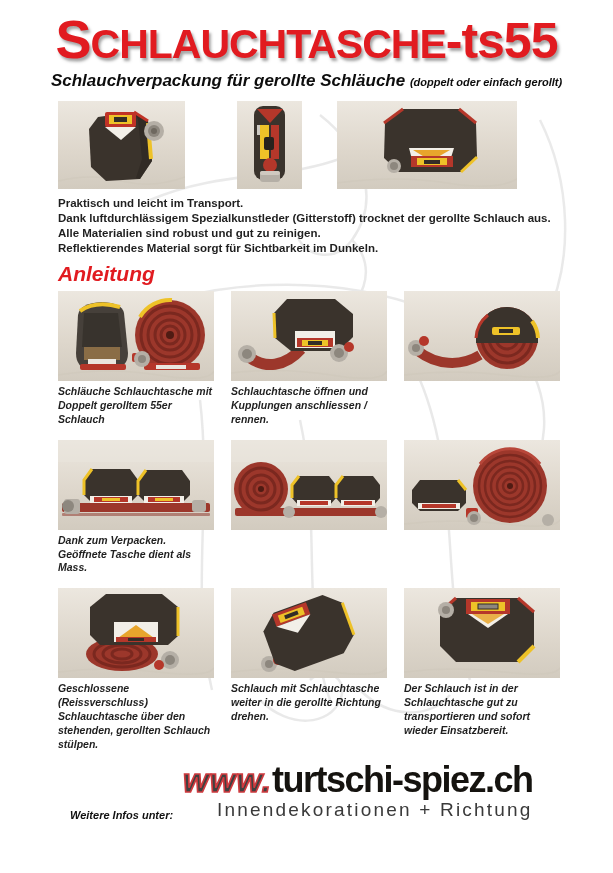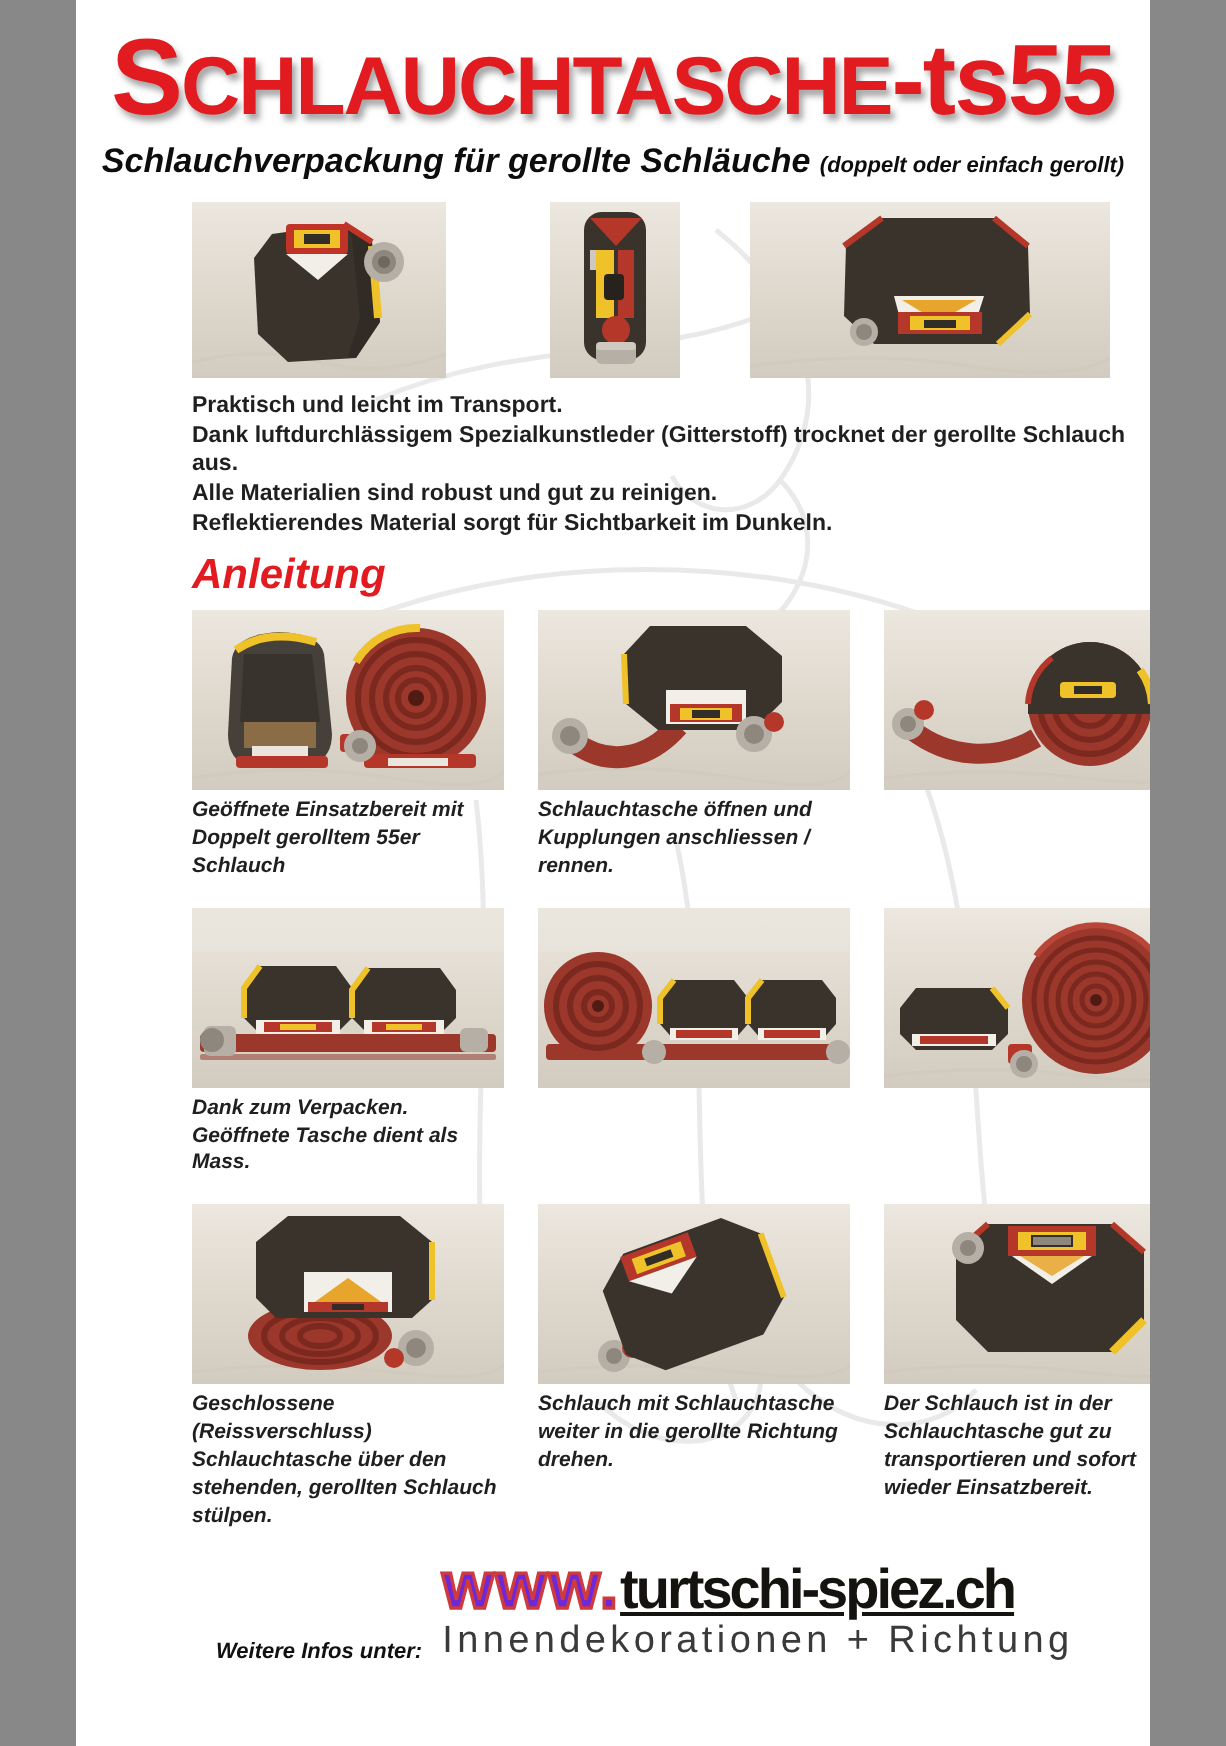--- a/index.html
+++ b/index.html
@@ -1,16 +1,16 @@
 <!DOCTYPE html>
 <html><head>
 <meta charset="utf-8">
 <style>
   html,body{margin:0;padding:0;background:#888;}
-  .page{width:537px;height:873px;background:#ffffff;position:relative;overflow:hidden;
+  .page{width:613px;height:873px;background:#ffffff;position:relative;overflow:hidden;
         font-family:"Liberation Sans",sans-serif;margin:0 auto;}
   .content{position:relative;z-index:1;}
   .watermark{position:absolute;left:0;top:0;z-index:0;}
 
   
   h1.title{margin:12px 0 0;text-align:center;color:#e11b20;font-weight:bold;line-height:1;
            letter-spacing:-1px;text-shadow:2px 3px 3px rgba(90,90,90,.55);}
   .t-lead{font-size:54px;}
   .t-caps{font-size:41px;}
   .t-tail{font-size:50px;}
@@ -39,23 +39,23 @@
        font-style:italic;color:#1f1f1f;}
 
   
   .footer-head{color:#e11b20;font-weight:bold;font-style:italic;font-size:22px;
                margin:17px 0 0 70px;}
   .logo-row{display:flex;margin:10px 0 0 70px;align-items:flex-end;}
   .info-label{font-size:11px;font-weight:bold;font-style:italic;color:#111;margin-top:26px;
               white-space:nowrap;}
   .logo{margin-left:10px;display:flex;flex-direction:column;}
   .logo-line{display:flex;align-items:baseline;line-height:1;}
-  .www{color:#6d28d9;font-size:33px;font-weight:bold;letter-spacing:1px;
+  .www{color:#404040;font-size:33px;font-weight:bold;font-style:italic;letter-spacing:1px;
        -webkit-text-stroke:1.7px #cf3a3e;}
-  .domain{color:#15130f;font-size:28px;font-weight:bold;letter-spacing:-1.5px;text-decoration:underline;}
+  .domain{color:#15130f;font-size:36px;font-weight:bold;letter-spacing:-1.5px;}
   .tagline{align-self:flex-end;color:#3a3a3a;font-size:19px;letter-spacing:2.2px;
            margin-top:1px;}
 </style>
 </head>
 <body>
 
 <div class="page">
 
   <svg width="0" height="0" style="position:absolute" aria-hidden="true">
     <defs>
@@ -173,21 +173,21 @@
             <circle cx="112" cy="44" r="9" fill="none" stroke="#7b281f" stroke-width="3"></circle>
             <circle cx="112" cy="44" r="4" fill="#4f1b13"></circle>
             <path d="M82 26 A35 35 0 0 1 114 9" stroke="#eec228" stroke-width="4" fill="none"></path>
             <rect x="86" y="72" width="56" height="7" rx="2" fill="#b5372a"></rect>
             <rect x="98" y="74" width="30" height="4" fill="#eae6de"></rect>
             <rect x="74" y="62" width="10" height="9" rx="2" fill="#b5372a"></rect>
             <circle cx="84" cy="68" r="8" fill="#b5afa6"></circle>
             <circle cx="84" cy="68" r="4" fill="#8d877e"></circle>
           </svg>
         </figure>
-        <p class="cap">Geöffnete Einsatzbereit mit Doppelt gerolltem 55er Schlauch</p>
+        <p class="cap">Schläuche Schlauchtasche mit Doppelt gerolltem 55er Schlauch</p>
       </div>
 
       <div class="cell">
         <figure>
           <svg width="156" height="90" viewBox="0 0 156 90">
             <rect width="156" height="90" fill="url(#pbg)"></rect>
             <path d="M0 82 Q50 76 100 84 T156 80" stroke="#cfc8bb" stroke-width="1.5" fill="none" opacity=".6"></path>
             <path d="M70 58 C54 76 34 78 18 66" stroke="#9c372b" stroke-width="11" fill="none"></path>
             <circle cx="16" cy="63" r="9" fill="#b5afa6"></circle>
             <circle cx="16" cy="63" r="5" fill="#8d877e"></circle>

